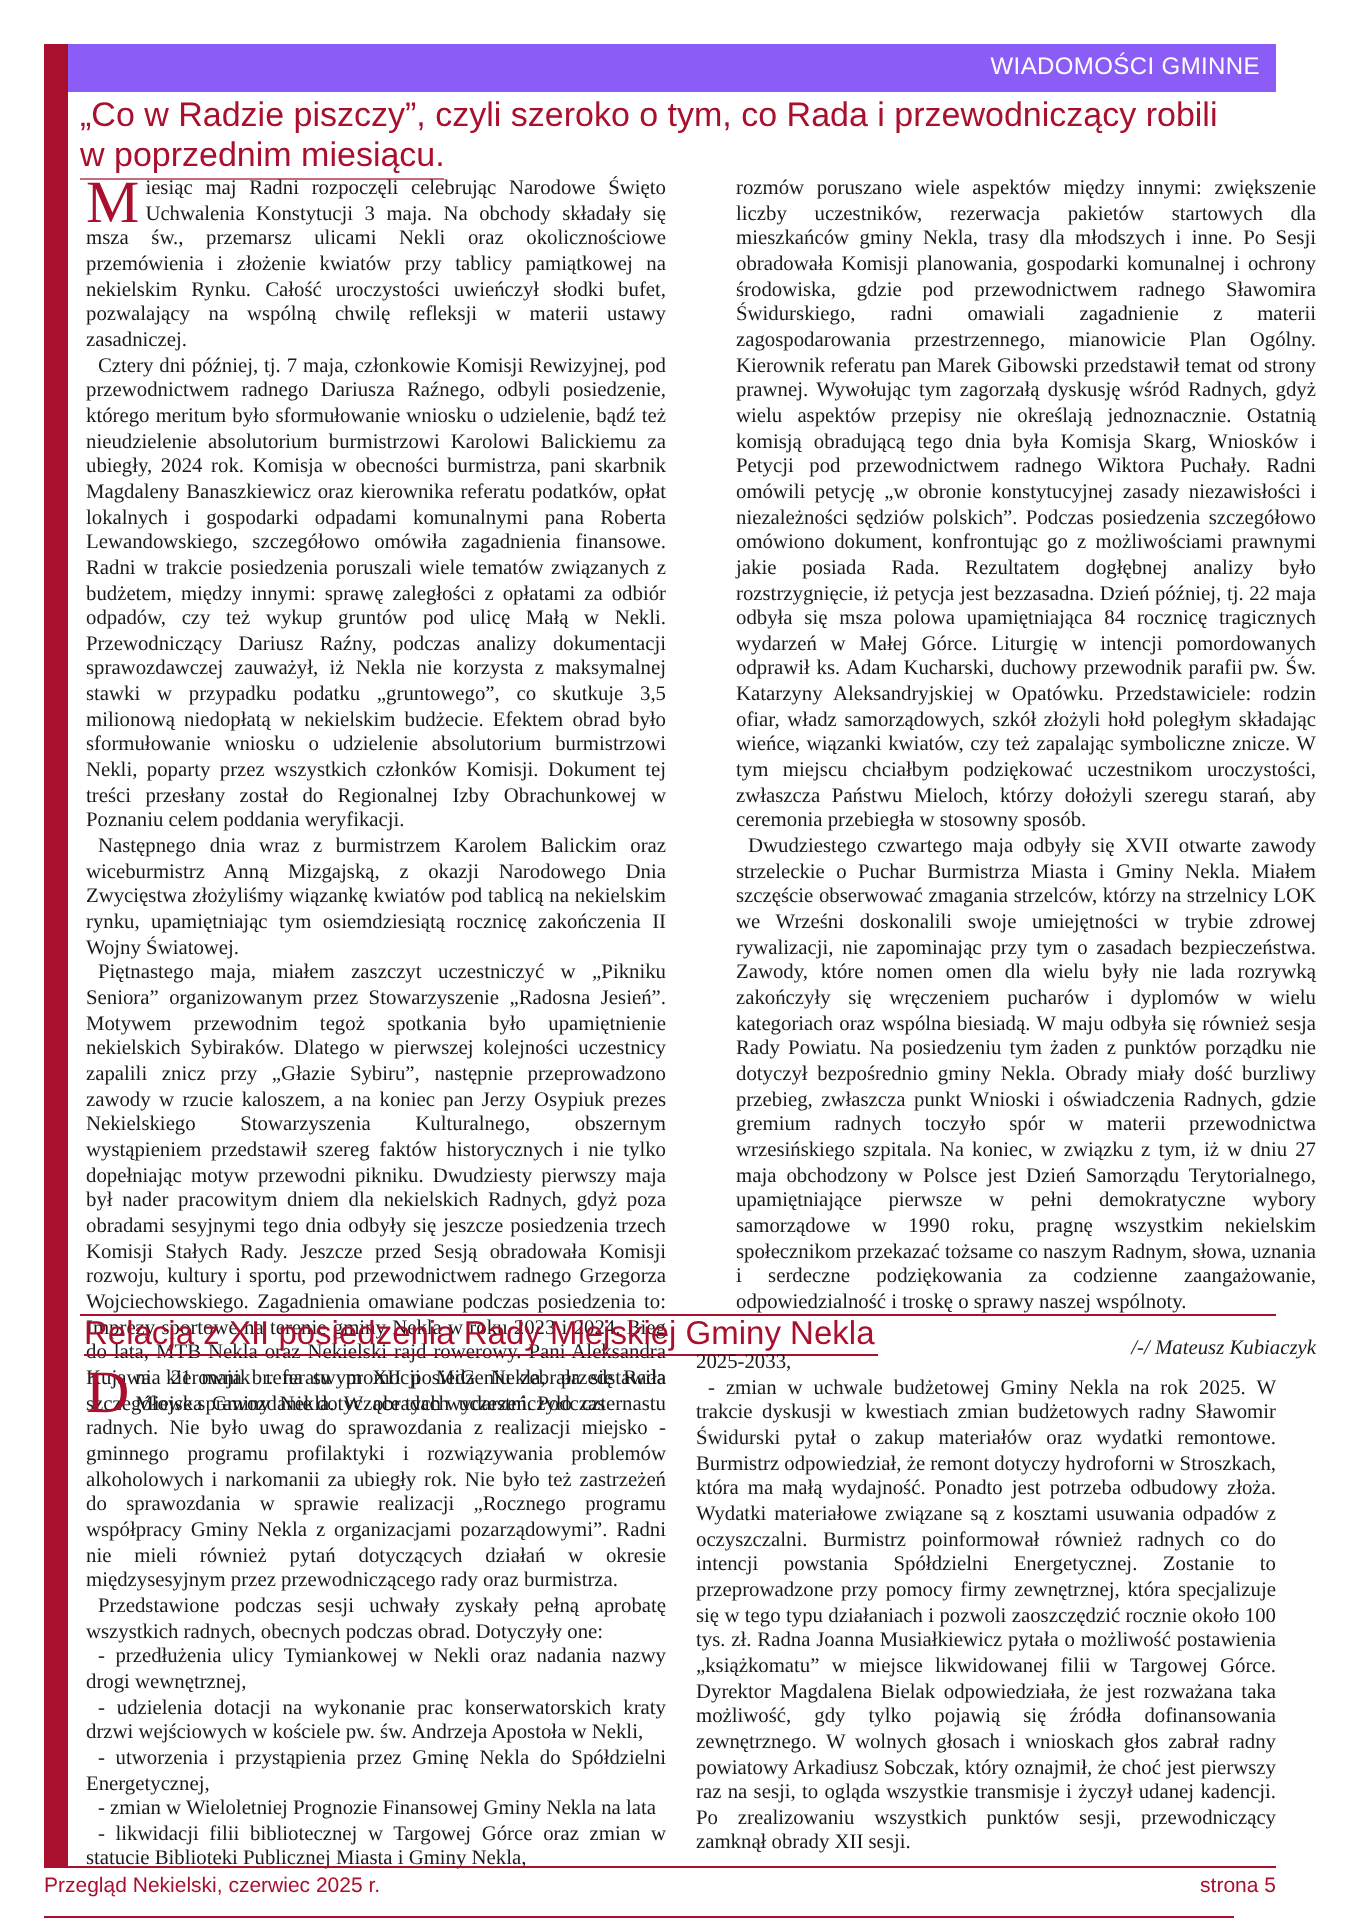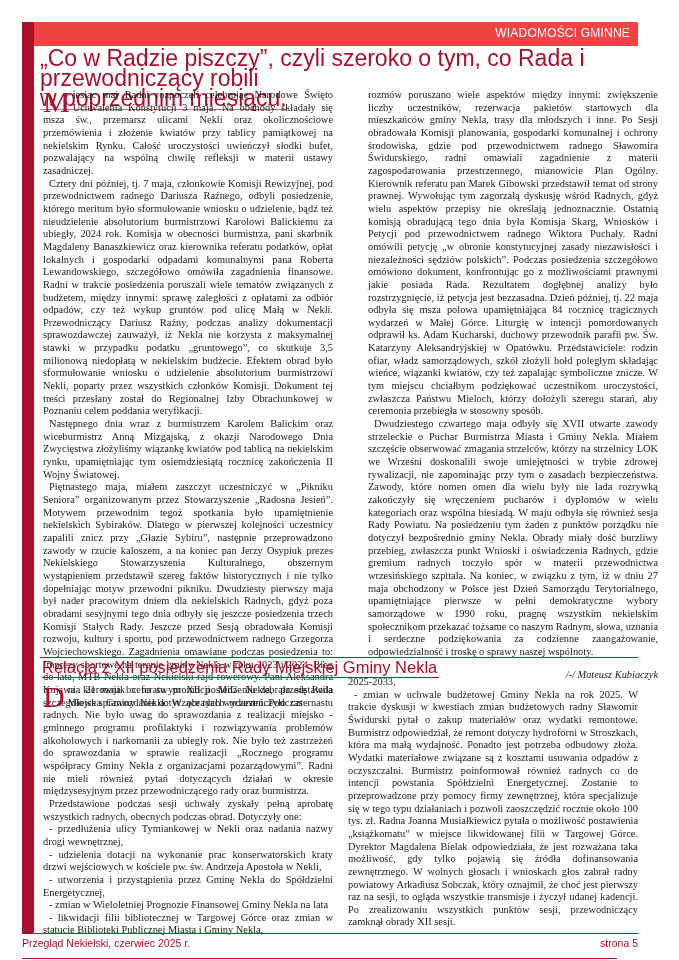--- a/index.html
+++ b/index.html
@@ -1,21 +1,21 @@
 <!DOCTYPE html>
 <html><head>
 <meta charset="utf-8">
 <style>
   html, body { margin:0; padding:0; background:#ffffff; }
   body { width:679px; height:960px; position:relative; overflow:hidden;
          font-family:"Liberation Serif", serif; color:#1a1a1a; }
-  .header-band { position:absolute; left:22px; top:22px; width:616px; height:24px; background:#ef4444; }
+  .header-band { position:absolute; left:22px; top:22px; width:616px; height:24px; background:#8b5cf6; }
   .section-label { position:absolute; right:8px; top:4px; color:#ffffff; font-family:"Liberation Sans", sans-serif; font-size:12px; letter-spacing:0.2px; }
   .left-bar { position:absolute; left:22px; top:22px; width:12px; height:911px; background:#a8102e; }
-  .title1 { position:absolute; left:40px; top:48px; width:590px; color:#a8102e; font-family:"Liberation Sans", sans-serif; font-size:23px; line-height:20px; }
+  .title1 { position:absolute; left:40px; top:48px; width:590px; color:#a8102e; font-family:"Liberation Sans", sans-serif; font-size:17px; line-height:20px; }
   .title1 .l2 { display:inline-block; border-bottom:1.5px solid #c46b7c; padding-bottom:1px; }
   .col { position:absolute; font-size:10.4px; line-height:12.65px; text-align:justify; }
   .col p { margin:0; text-indent:6px; }
   .col p.first { text-indent:0; }
   .dropcap { float:left; color:#a8102e; font-size:30px; line-height:24px; margin:1px 3px 0 0; font-family:"Liberation Serif", serif; }
   .c1a { left:43px; top:89px; width:290px; }
   .c2a { left:368px; top:89px; width:290px; }
   .sig { text-align:right; font-style:italic; margin-top:10px; }
   .divider1 { position:absolute; left:40px; top:657px; width:598px; height:1px; background:#a8102e; }
   .title2 { position:absolute; left:42px; top:657px; color:#a8102e; font-family:"Liberation Sans", sans-serif; font-size:16.5px; line-height:20px; border-bottom:1.5px solid #a8102e; padding-right:2px; }

